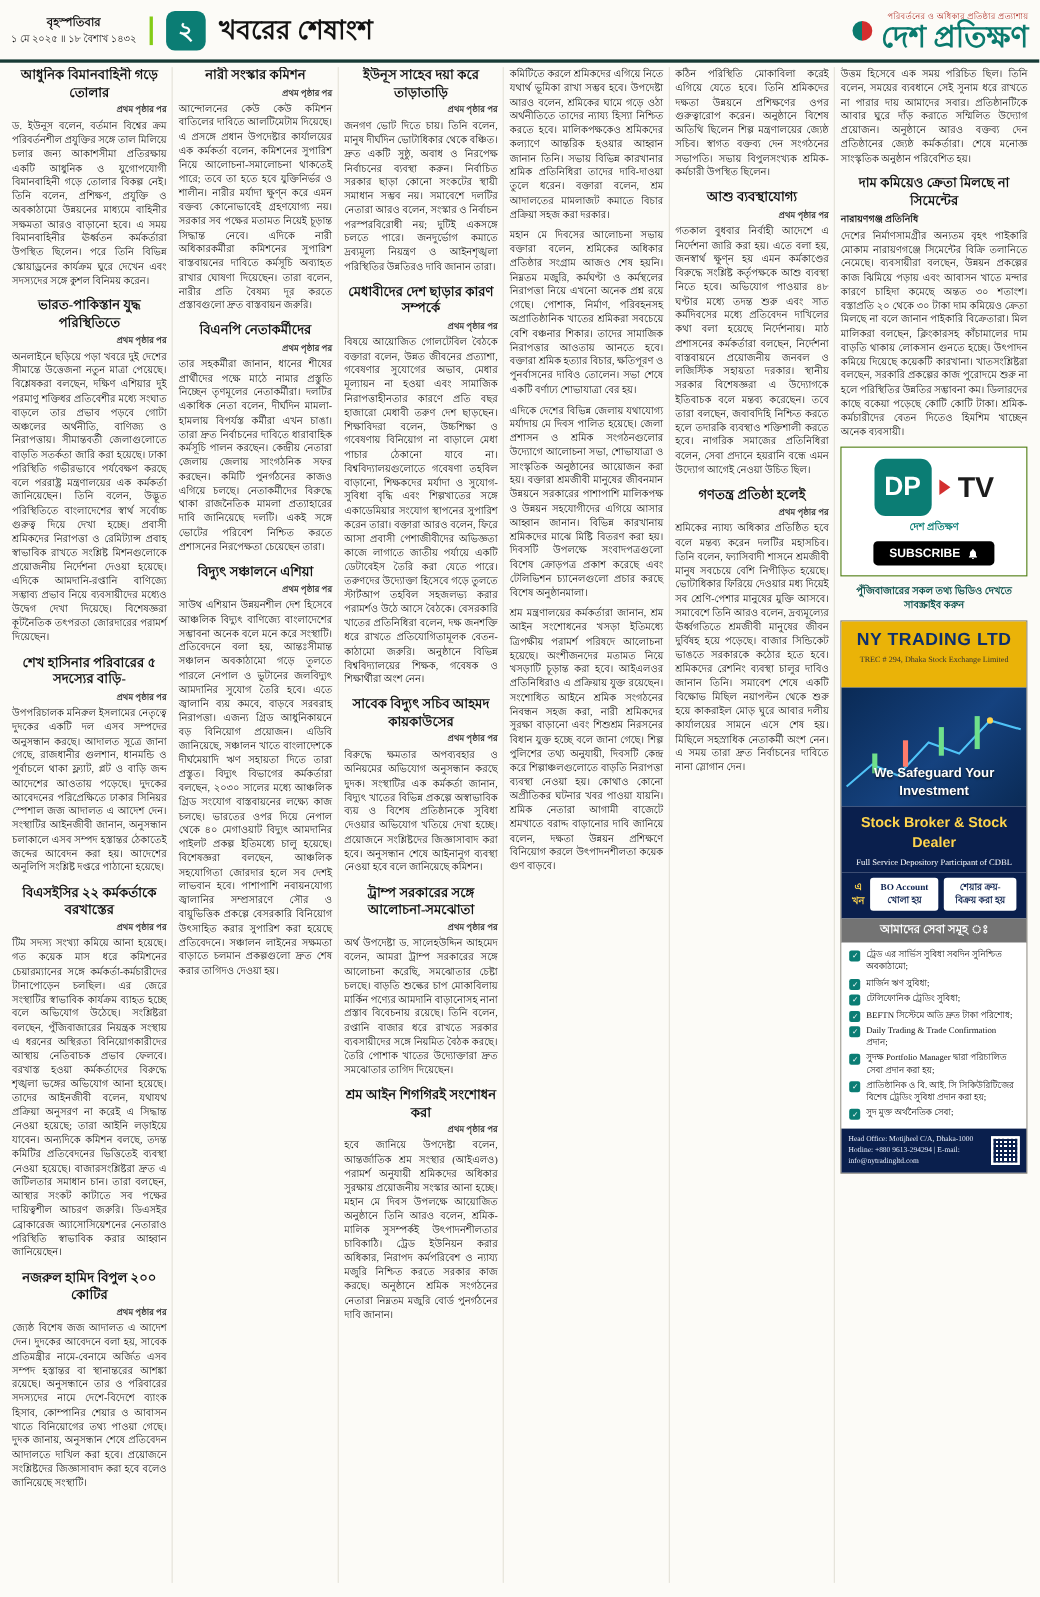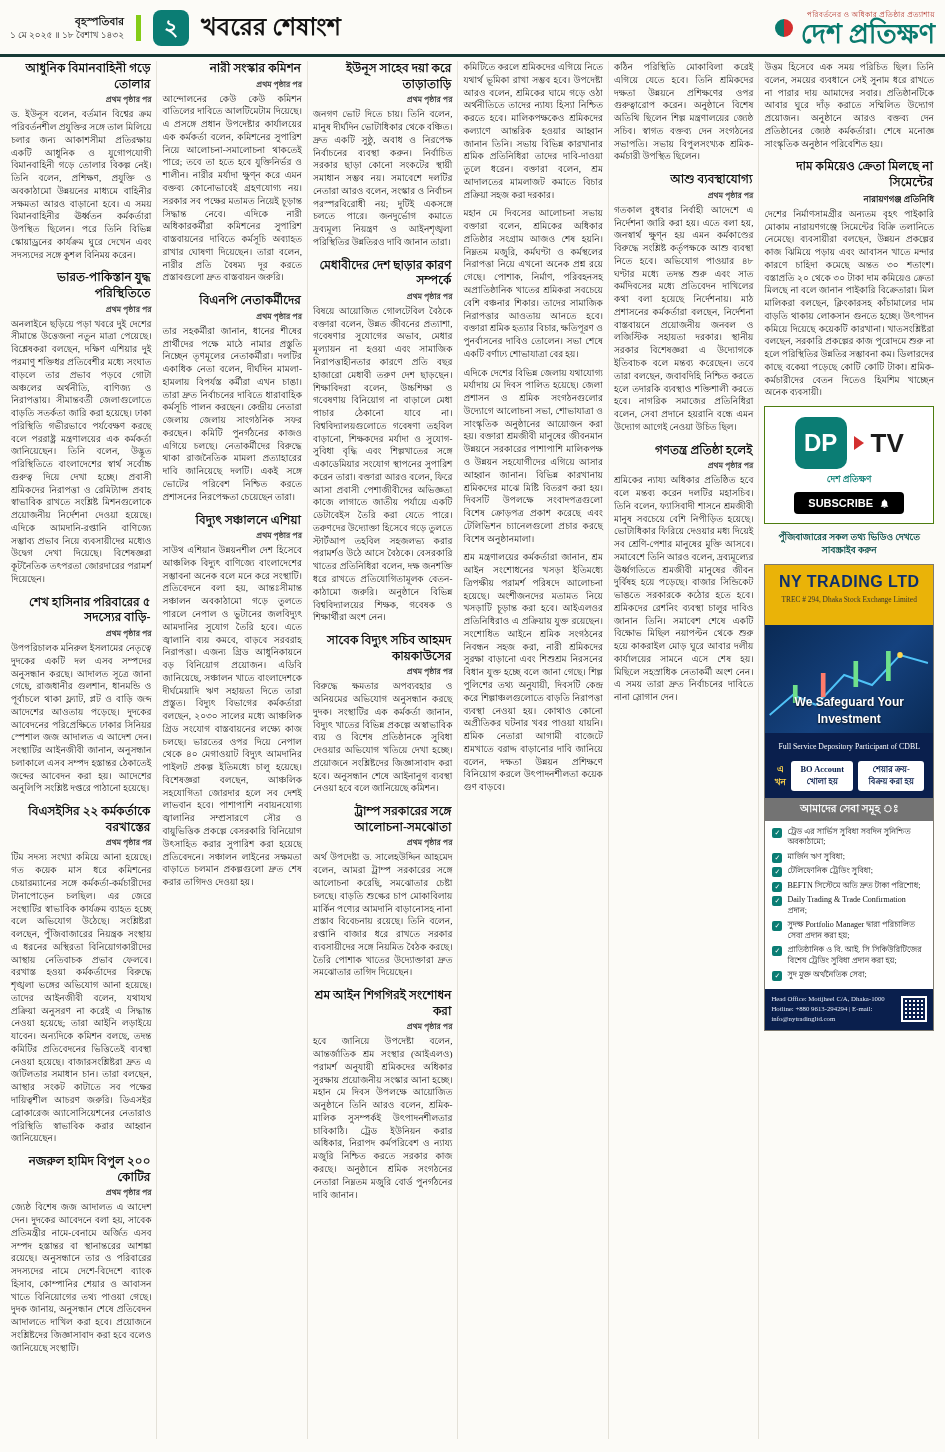--- a/index.html
+++ b/index.html
@@ -3,46 +3,46 @@
 <meta charset="utf-8">
 <style>
   *{box-sizing:border-box}
   html,body{margin:0;padding:0}
   body{width:945px;height:1452px;background:#fcfbf7;color:#131313;
        font-family:"Liberation Serif","DejaVu Serif",serif;overflow:hidden}
 
   
   .masthead{display:flex;align-items:center;gap:12px;padding:8px 10px 6px;
             border-bottom:3px solid #173a36;background:#fcfbf7}
-  .date-block{font-size:9px;line-height:1.35;text-align:right;
-              border-right:5px solid #84cc16;padding-right:12px}
+  .date-block{font-size:9px;line-height:1.35;text-align:center;
+              border-right:3px solid #84cc16;padding-right:12px}
   .date-block .day{font-weight:700;font-size:10.5px}
   .page-badge{width:36px;height:36px;background:#0b7d74;color:#fff;border-radius:8px;
               display:flex;align-items:center;justify-content:center;
               font-size:22px;font-weight:700;flex:0 0 auto}
   .section-title{font-size:24px;margin:0;font-weight:700}
   .spacer{flex:1}
   .brand{text-align:right;display:flex;align-items:center;gap:8px}
   .brand-txt{text-align:right}
   .brand-tagline{font-size:7.5px;color:#b03028;letter-spacing:.3px}
   .brand-name{font-size:27px;font-weight:800;color:#0a7a6e;line-height:1}
   .paper-logo{width:18px;height:18px;border-radius:50%;
               background:conic-gradient(#d32f2f 0 50%,#0a7a6e 50% 100%);flex:0 0 auto}
 
   
   .columns{display:grid;grid-template-columns:repeat(5,1fr) 1.2fr;
            height:1388px;overflow:hidden;padding:4px 6px 6px}
   .col{overflow:hidden;font-size:9px;line-height:1.42;text-align:justify;
        padding:0 5px;overflow-wrap:anywhere}
   .col + .col{border-left:1px solid #e4e1d8}
   .col > :first-child{margin-top:0}
-  .headline{font-size:12px;font-weight:700;text-align:right;line-height:1.3;
+  .headline{font-size:12px;font-weight:700;text-align:center;line-height:1.3;
             margin:9px 1px 2px;overflow-wrap:normal}
   .continued{font-size:7.8px;font-weight:700;text-align:right;color:#333;margin:0 0 3px}
-  .byline{font-size:8.6px;font-weight:700;text-align:right;margin:1px 0 3px}
+  .byline{font-size:8.6px;font-weight:700;text-align:left;margin:1px 0 3px}
   .body{margin:0 0 6px}
 
   
   .ad{border:1px solid #4d7c0f;background:#fff;margin:7px 0;text-align:center}
   
   .ad-dptv{padding:10px 6px 9px}
   .dptv-row{display:flex;align-items:center;justify-content:center;gap:7px}
   .dptv-logo{width:52px;height:52px;background:#0b7d74;color:#fff;border-radius:10px;
              display:flex;align-items:center;justify-content:center;
              font-weight:800;font-size:24px;font-family:"Liberation Sans",sans-serif}
@@ -222,20 +222,21 @@
             <polyline points="5,90 30,70 55,80 85,50 115,60 145,30 175,38" fill="none" stroke="#4fc3f7" stroke-width="2"></polyline>
             <rect x="30" y="60" width="5" height="18" fill="#6fe08b"></rect>
             <rect x="60" y="48" width="5" height="24" fill="#ff7b6b"></rect>
             <rect x="95" y="36" width="5" height="26" fill="#6fe08b"></rect>
             <rect x="130" y="26" width="5" height="30" fill="#6fe08b"></rect>
             <circle cx="145" cy="30" r="3" fill="#ffd54d"></circle>
           </svg>
           <div class="ny-tag">We Safeguard Your Investment</div>
         </div>
         <div class="ny-roles">
+          <div class="ny-role1">Stock Broker &amp; Stock Dealer</div>
           <div class="ny-role2">Full Service Depository Participant of CDBL</div>
         </div>
         <div class="ny-now">
           <span class="now">এখন</span>
           <span class="nbox">BO Account খোলা হয়</span>
           <span class="nbox">শেয়ার ক্রয়-বিক্রয় করা হয়</span>
         </div>
         <div class="ny-serv-head">আমাদের সেবা সমূহ ঃ</div>
         <ul class="ny-services">
             <li>

